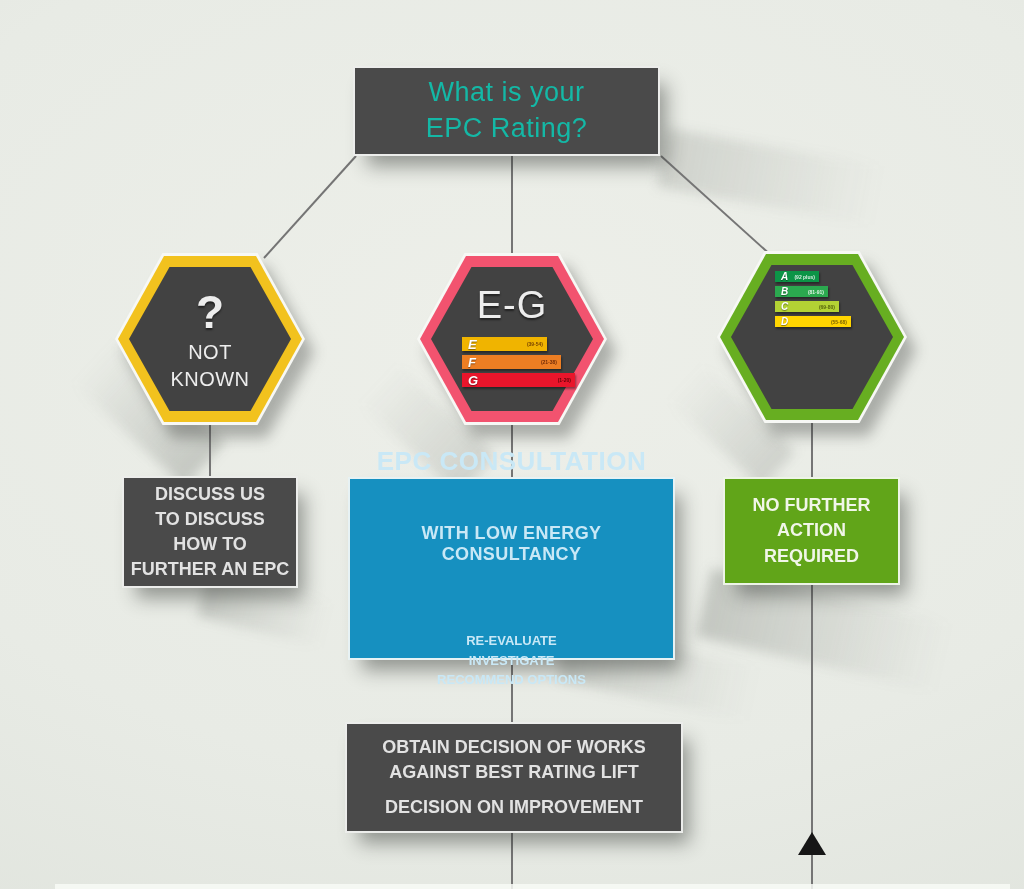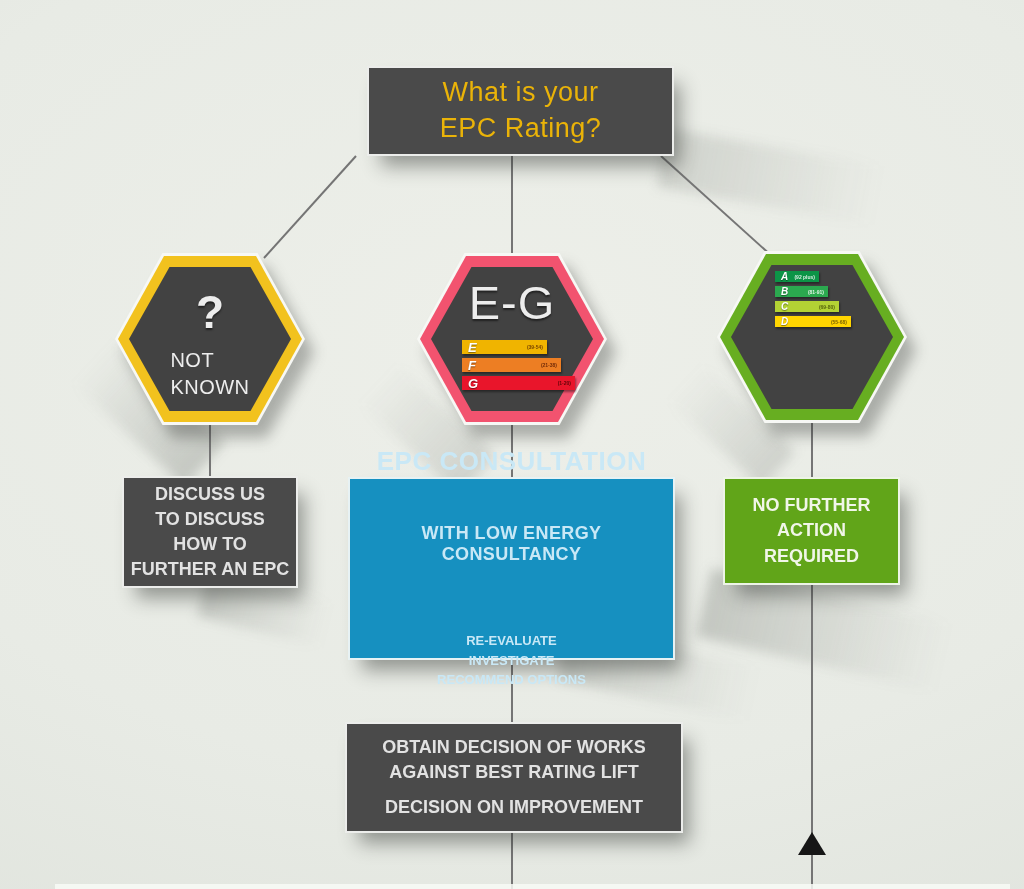--- a/index.html
+++ b/index.html
@@ -30,43 +30,43 @@
   .rbox{
     position:absolute;z-index:2;box-sizing:border-box;
     border:2px solid rgba(250,251,248,0.92);
     box-shadow:10px 14px 18px -4px rgba(40,44,39,0.45);
     display:flex;flex-direction:column;align-items:center;justify-content:center;
     text-align:center;
   }
   .rbox-dark{background:#4A4A4A;color:#E2E2E2;}
   .rbox-blue{background:#1690C0;color:#C9E8F6;}
   .rbox-green{background:#61A519;color:#F1F6E8;}
-  .title-box{left:367px;top:66px;width:307px;height:90px;font-size:27px;line-height:1.33;color:#eab308;font-weight:400;letter-spacing:0.5px;}
+  .title-box{left:353px;top:66px;width:307px;height:90px;font-size:27px;line-height:1.33;color:#14b8a6;font-weight:400;letter-spacing:0.5px;}
   .contact-box{left:122px;top:476px;width:176px;height:112px;font-size:18px;font-weight:700;line-height:1.38;}
   .blue-box{left:348px;top:477px;width:327px;height:183px;gap:44px;}
   .blue-heading{font-size:26px;font-weight:700;letter-spacing:0.5px;line-height:1.1;}
   .blue-subheading{font-size:18px;font-weight:700;letter-spacing:0.4px;margin-top:3px;}
   .blue-items{margin-top:22px;font-size:13px;font-weight:700;line-height:1.5;}
   .green-box{left:723px;top:477px;width:177px;height:108px;font-size:18px;font-weight:700;line-height:1.4;}
   .valuation-box{left:345px;top:722px;width:338px;height:111px;font-size:18px;font-weight:700;line-height:1.4;}
   .valuation-gap{height:9px;}
   
   .hex{position:absolute;z-index:2;width:190px;height:172px;
     filter:drop-shadow(9px 13px 7px rgba(40,44,39,0.33));}
   .hexlayer{position:absolute;clip-path:polygon(0% 50%, 25% 0%, 75% 0%, 100% 50%, 75% 100%, 25% 100%);}
   .hex-rim{inset:0;background:#F7F8F5;}
   .hex-border{inset:3px;}
   .hex-border-yellow{background:#F2C21E;}
   .hex-border-pink{background:#F2536F;}
   .hex-border-green{background:#67AE21;}
   .hex-core{inset:14px;background:#424242;}
   .hex-content{position:absolute;inset:14px;z-index:3;display:flex;flex-direction:column;align-items:center;color:#EDEDED;}
   .hex-question{font-size:46px;font-weight:700;margin-top:18px;text-shadow:0 2px 2px rgba(0,0,0,0.5);}
-  .hex-sublabel{font-size:20px;font-weight:400;line-height:1.35;text-align:left;margin-top:8px;letter-spacing:0.5px;}
-  .hex-range-label{font-size:47px;font-weight:400;margin-top:8px;letter-spacing:1px;text-shadow:0 2px 2px rgba(0,0,0,0.5);}
+  .hex-sublabel{font-size:20px;font-weight:400;line-height:1.35;text-align:center;margin-top:0;letter-spacing:0.5px;}
+  .hex-range-label{font-size:38px;font-weight:400;margin-top:17px;letter-spacing:1px;text-shadow:0 2px 2px rgba(0,0,0,0.5);}
   
   .bars{margin-top:10px;align-self:flex-start;display:flex;flex-direction:column;}
   .bars-eg{margin-left:31px;gap:4px;}
   .bars-ad{margin-left:44px;gap:4px;margin-top:6px;}
   .bar{position:relative;display:flex;align-items:center;justify-content:space-between;
     box-shadow:1px 2px 2px rgba(0,0,0,0.4);}
   .bar-letter{font-weight:700;font-style:italic;color:#FFFFFF;text-shadow:0 1px 1px rgba(0,0,0,0.45);padding-left:6px;}
   .bar-range{padding-right:4px;font-weight:700;}
   .bars-eg .bar{height:14px;}
   .bars-eg .bar-letter{font-size:13px;}

